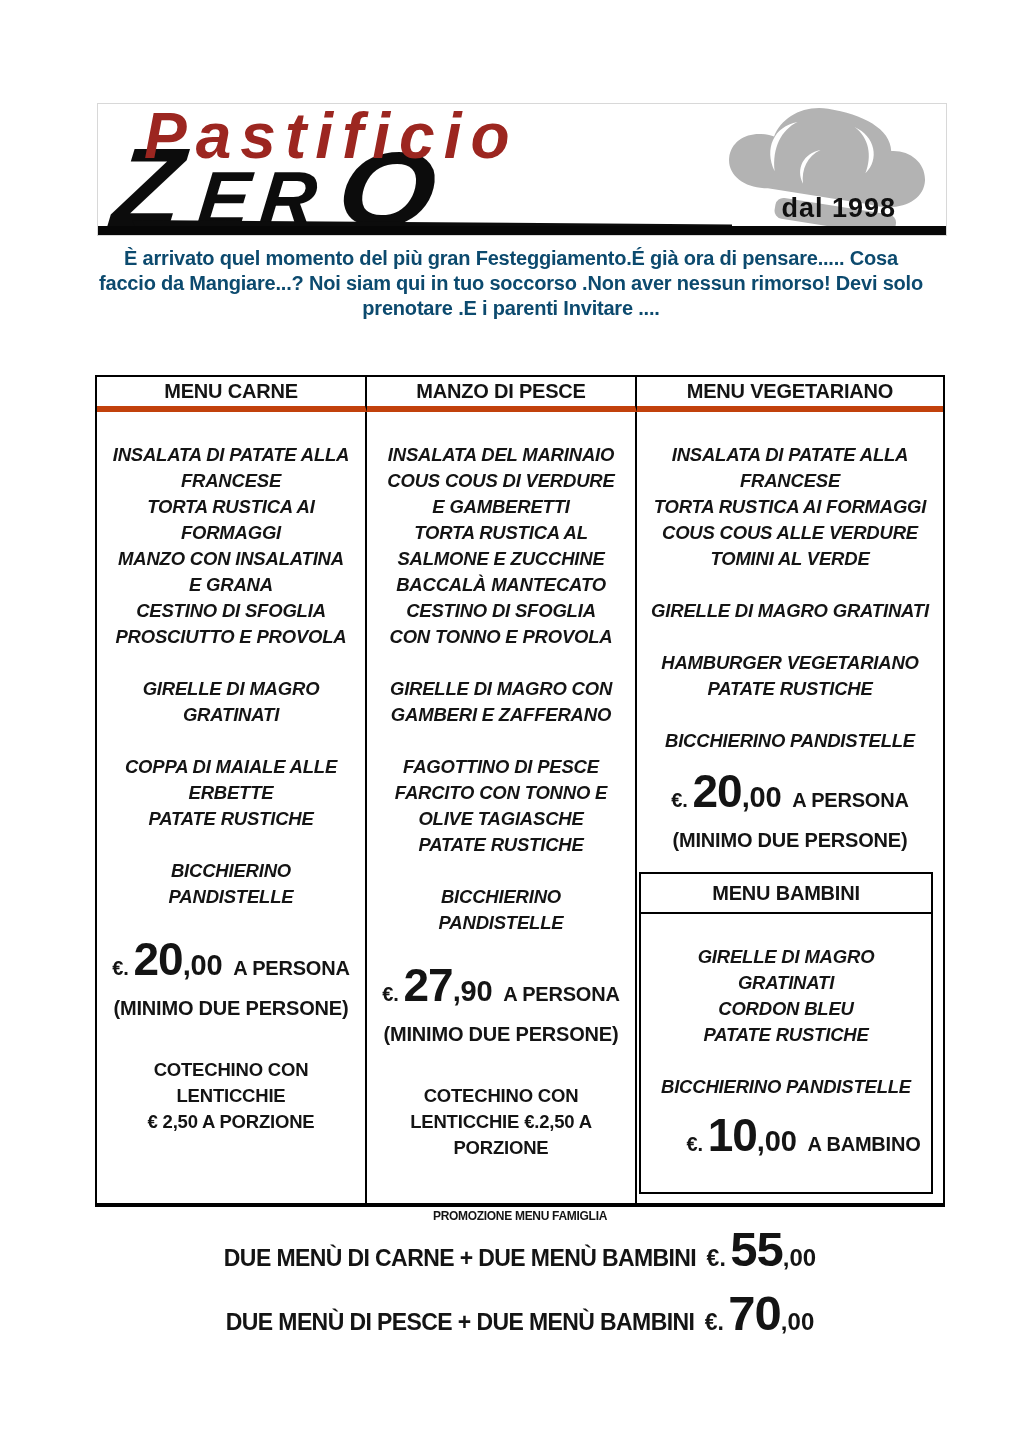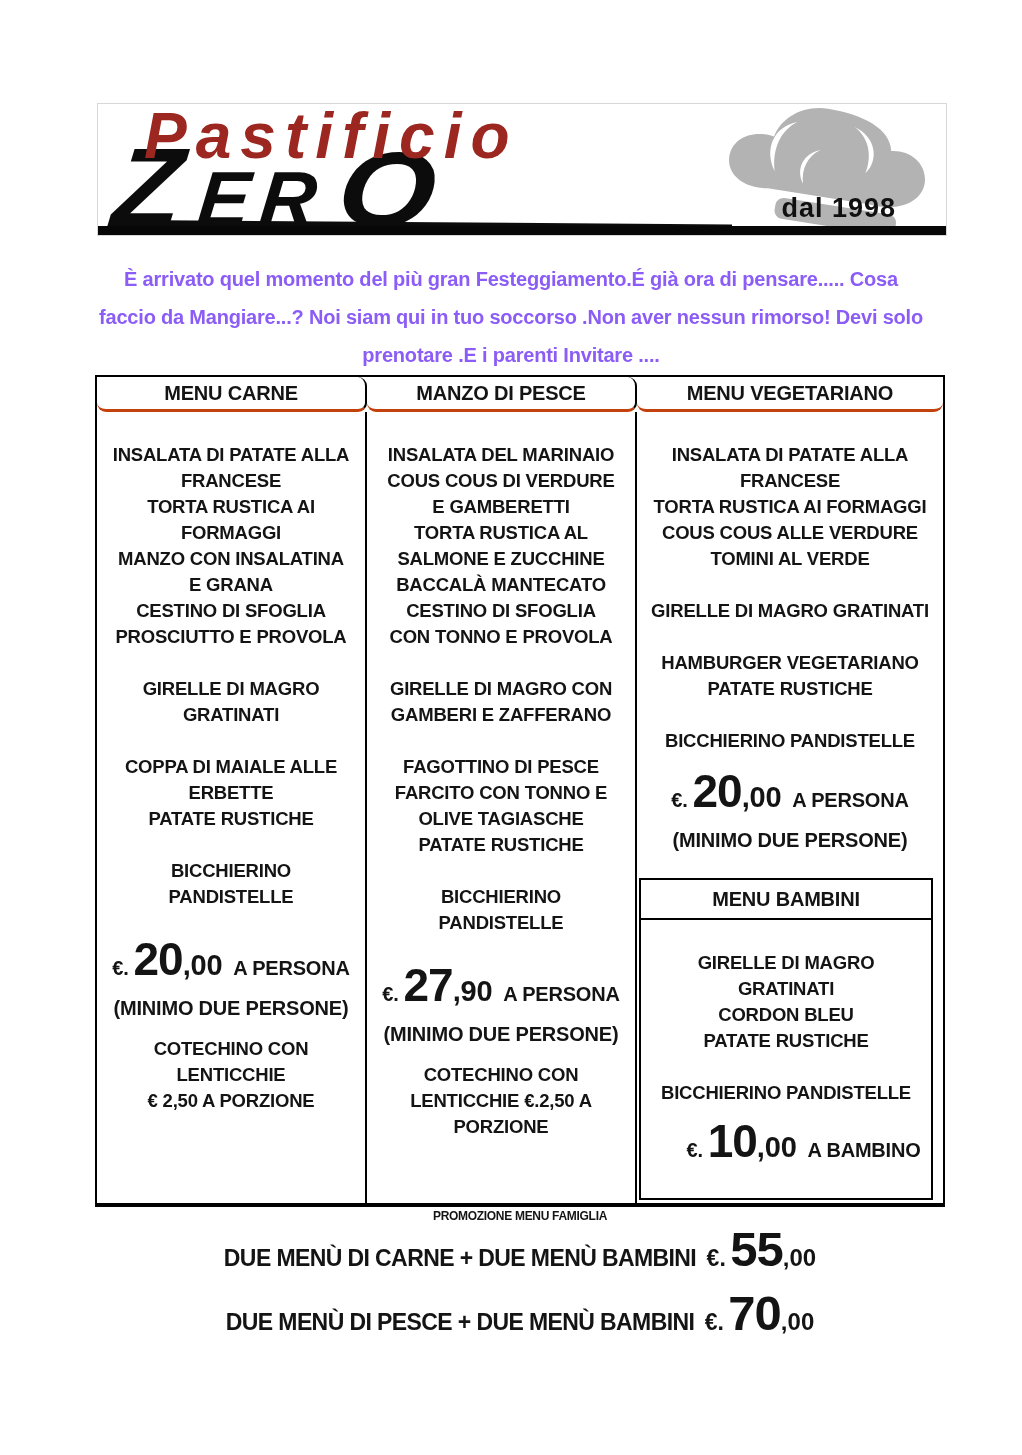--- a/index.html
+++ b/index.html
@@ -18,43 +18,43 @@
   .logo .z-l{font-size:112px;letter-spacing:0;transform:skewX(-6deg);}
   .logo .z-m{font-size:78px;margin-left:16px;transform:skewX(-6deg);}
   .logo .z-m2{font-size:78px;margin-left:10px;transform:skewX(-6deg);}
   .logo .z-o{font-size:106px;margin-left:16px;transform:skewX(-6deg) scaleX(1.18);transform-origin:left bottom;}
   .logo .swoosh{position:absolute;left:34px;top:116px;width:600px;height:13px;background:#0c0c0c;
     clip-path:polygon(0 0,100% 35%,100% 100%,1% 100%);}
   .logo .dal{position:absolute;right:50px;bottom:11px;font-size:27px;letter-spacing:1px;color:#101010;}
   .logo .bar{position:absolute;left:0;right:0;bottom:0;height:9px;background:#070707;}
   .logo .hat{position:absolute;right:6px;top:0;width:242px;height:124px;}
   
-  .intro{position:absolute;left:81px;top:260px;width:860px;text-align:center;
-    font-size:20px;line-height:38px;letter-spacing:-0.2px;white-space:pre-line;color:#8b5cf6;}
+  .intro{position:absolute;left:81px;top:246px;width:860px;text-align:center;
+    font-size:20px;line-height:25px;letter-spacing:-0.2px;white-space:pre-line;color:#0c4a6e;}
   
   .menu-table{position:absolute;left:95px;top:375px;width:850px;height:832px;box-sizing:border-box;
     border:2px solid #000;border-bottom-width:4px;display:grid;
     grid-template-columns:270px 270px 1fr;grid-template-rows:35px 1fr;}
-  .th{border-right:2px solid #000;border-bottom:3px solid #c2410c;display:flex;align-items:center;
-    justify-content:center;font-size:20px;letter-spacing:-0.2px;border-radius:9px;}
+  .th{border-right:2px solid #000;border-bottom:6px solid #c2410c;display:flex;align-items:center;
+    justify-content:center;font-size:20px;letter-spacing:-0.2px;}
   .th.last{border-right:none;}
   .td{border-right:2px solid #000;padding-top:30px;text-align:center;font-size:18.5px;
     line-height:26px;letter-spacing:-0.2px;box-sizing:border-box;}
   .td.last{border-right:none;}
-  .items{white-space:pre-line;}
+  .items{white-space:pre-line;font-style:italic;}
   .price{margin-top:26px;line-height:46px;white-space:nowrap;}
   .price .cur{font-size:20px;}
   .price .big{font-size:46px;letter-spacing:-1px;}
   .price .dec{font-size:29px;}
   .price .suf{font-size:20px;margin-left:6px;}
   .min-note{font-size:20px;line-height:32px;}
-  .items-bottom{margin-top:12px;white-space:pre-line;}
+  .items-bottom{margin-top:33px;white-space:pre-line;}
   .td3 .price{margin-top:14px;}
   
-  .bambini{margin:22px 10px 0 2px;border:2px solid #000;height:322px;box-sizing:border-box;}
+  .bambini{margin:16px 10px 0 2px;border:2px solid #000;height:322px;box-sizing:border-box;}
   .bambini .bhead{height:38px;border-bottom:2px solid #000;display:flex;align-items:center;
     justify-content:center;font-size:20px;}
   .bambini .bbody{padding-top:30px;}
   .bambini .price{margin-top:12px;padding-left:35px;}
   
   .footer{position:absolute;left:95px;top:1209px;width:850px;text-align:center;}
   .footer-title{font-size:12px;letter-spacing:-0.3px;}
   .promo{line-height:52px;white-space:nowrap;}
   .promo .txt{font-size:23px;letter-spacing:-0.6px;}
   .promo .cur{font-size:23px;margin-left:6px;}

